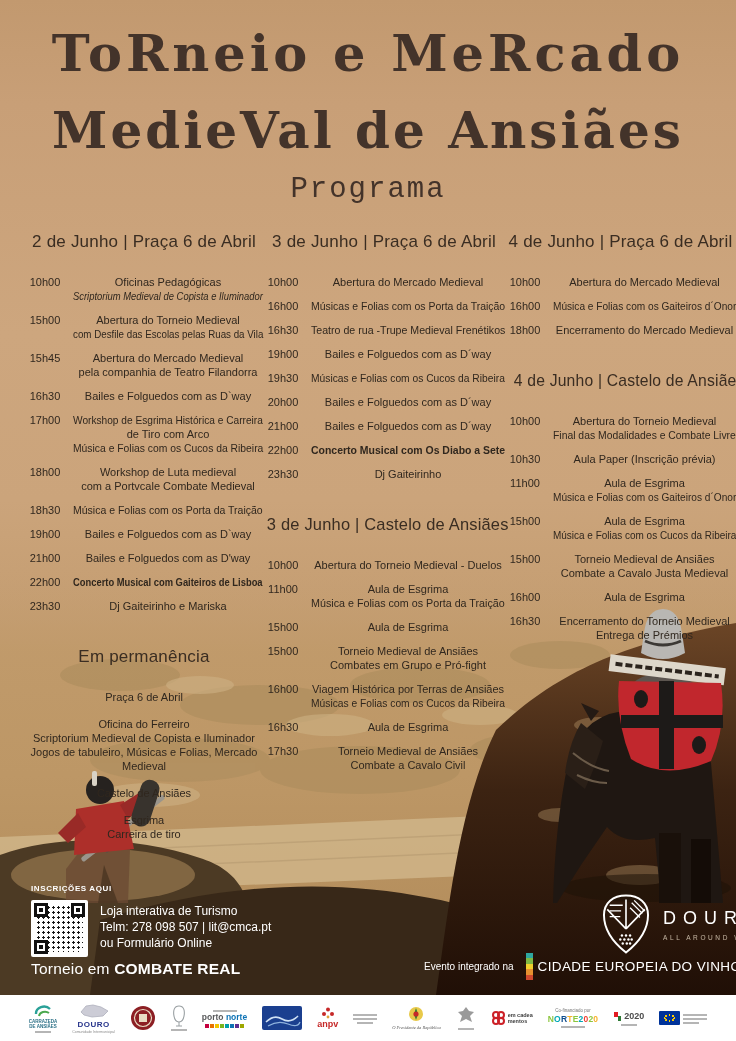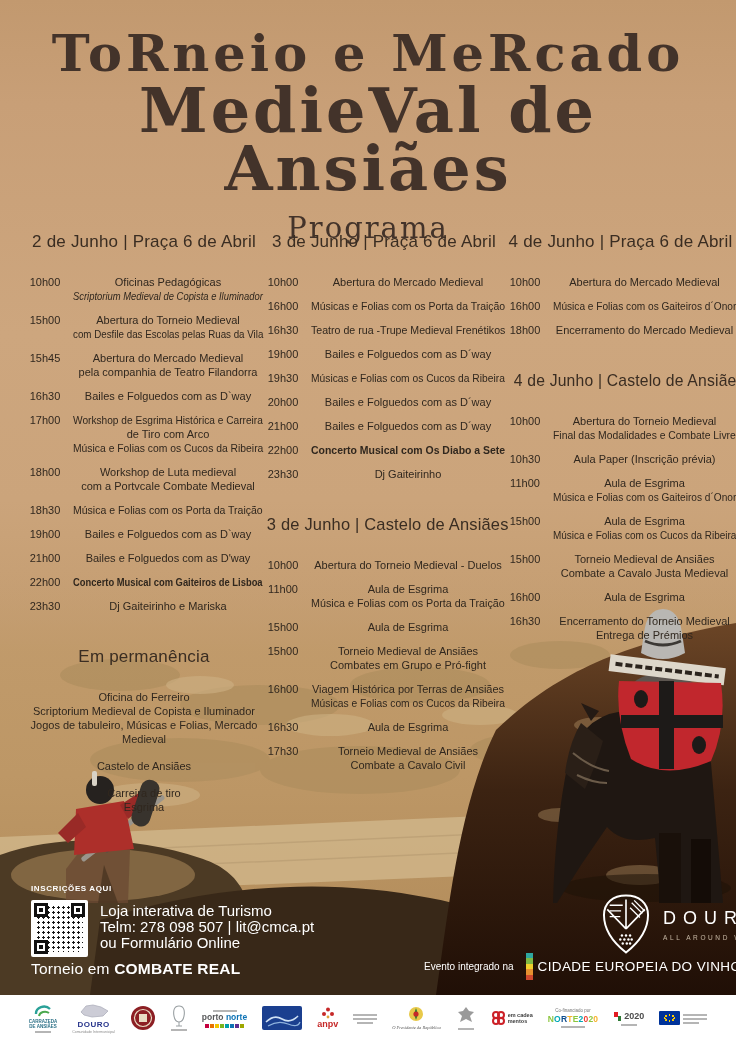--- a/index.html
+++ b/index.html
@@ -3,22 +3,22 @@
 <meta charset="utf-8">
 <style>
   html,body{margin:0;padding:0;background:#fff;}
   .poster{position:relative;width:736px;height:1041px;overflow:hidden;
     font-family:"Liberation Sans",sans-serif;
     background:linear-gradient(180deg,#c2996f 0%,#c89f77 10%,#cda67e 32%,#cba47b 48%,#c59e72 58%,#c09a6c 64%,#bd9768 70%);}
   
   .title{position:absolute;left:0;right:0;top:24px;text-align:center;color:#43332a;
     font-family:"DejaVu Serif","Liberation Serif",serif;font-weight:600;}
   .title-l1{font-size:51px;letter-spacing:4px;line-height:58px;}
-  .title-l2{font-size:62px;letter-spacing:3px;line-height:58px;}
-  .title-sub{font-size:29px;letter-spacing:2px;margin-top:13px;font-weight:500;}
+  .title-l2{font-size:50px;letter-spacing:3px;line-height:58px;margin-top:20px;}
+  .title-sub{font-size:29px;letter-spacing:2px;margin-top:13px;font-weight:500;font-family:Liberation Mono, monospace;}
   
   .sched{position:absolute;left:25px;top:232px;width:711px;display:flex;z-index:6;}
   .sched-col{flex:none;text-align:center;}
   .sched-col:nth-child(1){width:238px;}
   .sched-col:nth-child(2){width:242px;}
   .sched-col:nth-child(3){width:231px;}
   .sched-block{margin-bottom:34px;}
   .sched-heading{font-size:17px;color:#3a2d22;margin-bottom:23px;white-space:nowrap;letter-spacing:.2px;}
   .sched-item{display:flex;margin-bottom:10px;color:#30271e;}
   .sched-item.no-time{margin-bottom:13px;}
@@ -33,21 +33,21 @@
   .knight-right{position:absolute;left:551px;top:603px;z-index:3;}
   
   .inscr{position:absolute;left:31px;top:884px;z-index:8;color:#fff;}
   .inscr-label{font-size:8px;font-weight:700;letter-spacing:.6px;margin-bottom:7px;}
   .qr{width:57px;height:57px;background:#fff;border-radius:2px;position:relative;padding:4px;box-sizing:border-box;}
   .qr-noise{position:absolute;inset:5px;background-image:radial-gradient(#161616 36%,transparent 38%);background-size:5px 5px;}
   .qr-f{position:absolute;width:14px;height:14px;background:#fff;border:3px solid #111;box-sizing:border-box;}
   .qr-f::after{content:"";position:absolute;inset:2px;background:#111;}
   .qr-f.tl{left:3px;top:3px;} .qr-f.tr{right:3px;top:3px;} .qr-f.bl{left:3px;bottom:3px;}
   .contact{position:absolute;left:100px;top:903px;z-index:8;color:#fff;}
-  .contact div{font-size:15px;line-height:16px;white-space:nowrap;}
+  .contact div{font-size:12px;line-height:16px;white-space:nowrap;}
   .combate{position:absolute;left:31px;top:960px;z-index:8;color:#fff;font-size:15.5px;letter-spacing:.2px;white-space:nowrap;}
   .combate .b{font-weight:700;}
   .douro-wine{position:absolute;left:597px;top:893px;z-index:8;display:flex;align-items:center;gap:8px;color:#fff;}
   .douro-name{font-size:18px;letter-spacing:7px;font-weight:400;}
   .douro-tag{font-size:6.5px;letter-spacing:2.6px;color:rgba(236,222,200,.78);margin-top:5px;}
   .cev{position:absolute;left:424px;top:953px;z-index:8;display:flex;align-items:center;color:#fff;}
   .cev-prefix{font-size:10px;margin-right:12px;white-space:nowrap;}
   .cev-bar{width:7px;height:27px;display:flex;flex-direction:column;margin-right:5px;}
   .cev-seg{flex:1;}
   .cev-label{font-size:13.5px;letter-spacing:.4px;white-space:nowrap;}
@@ -244,35 +244,40 @@
             <div class="sched-time">23h30</div>
             <div class="sched-lines">
               <div class="sched-line">Dj Gaiteirinho e Mariska</div>
             </div>
           </div>
         </div>
         <div class="sched-block">
           <div class="sched-heading">Em permanência</div>
           <div class="sched-item no-time">
             <div class="sched-lines">
+              <div class="sched-line">Praça 6 de Abril</div>
+            </div>
+          </div>
+          <div class="sched-item no-time">
+            <div class="sched-lines">
               <div class="sched-line">Oficina do Ferreiro</div>
               <div class="sched-line">Scriptorium Medieval de Copista e Iluminador</div>
               <div class="sched-line">Jogos de tabuleiro, Músicas e Folias, Mercado</div>
               <div class="sched-line">Medieval</div>
             </div>
           </div>
           <div class="sched-item no-time">
             <div class="sched-lines">
               <div class="sched-line">Castelo de Ansiães</div>
             </div>
           </div>
           <div class="sched-item no-time">
             <div class="sched-lines">
+              <div class="sched-line">Esgrima</div>
               <div class="sched-line">Carreira de tiro</div>
-              <div class="sched-line">Esgrima</div>
             </div>
           </div>
         </div>
       </div>
       <div class="sched-col">
         <div class="sched-block">
           <div class="sched-heading">3 de Junho | Praça 6 de Abril</div>
           <div class="sched-item">
             <div class="sched-time">10h00</div>
             <div class="sched-lines">

